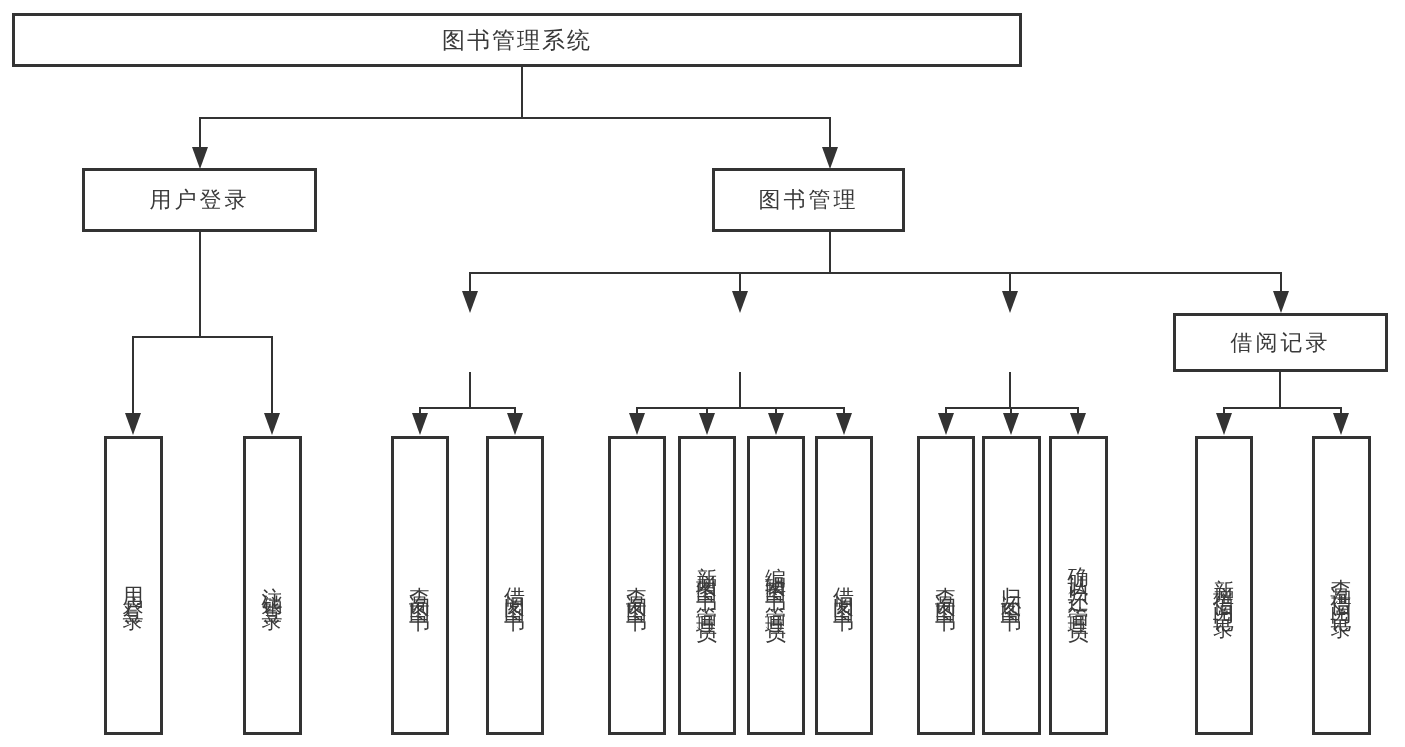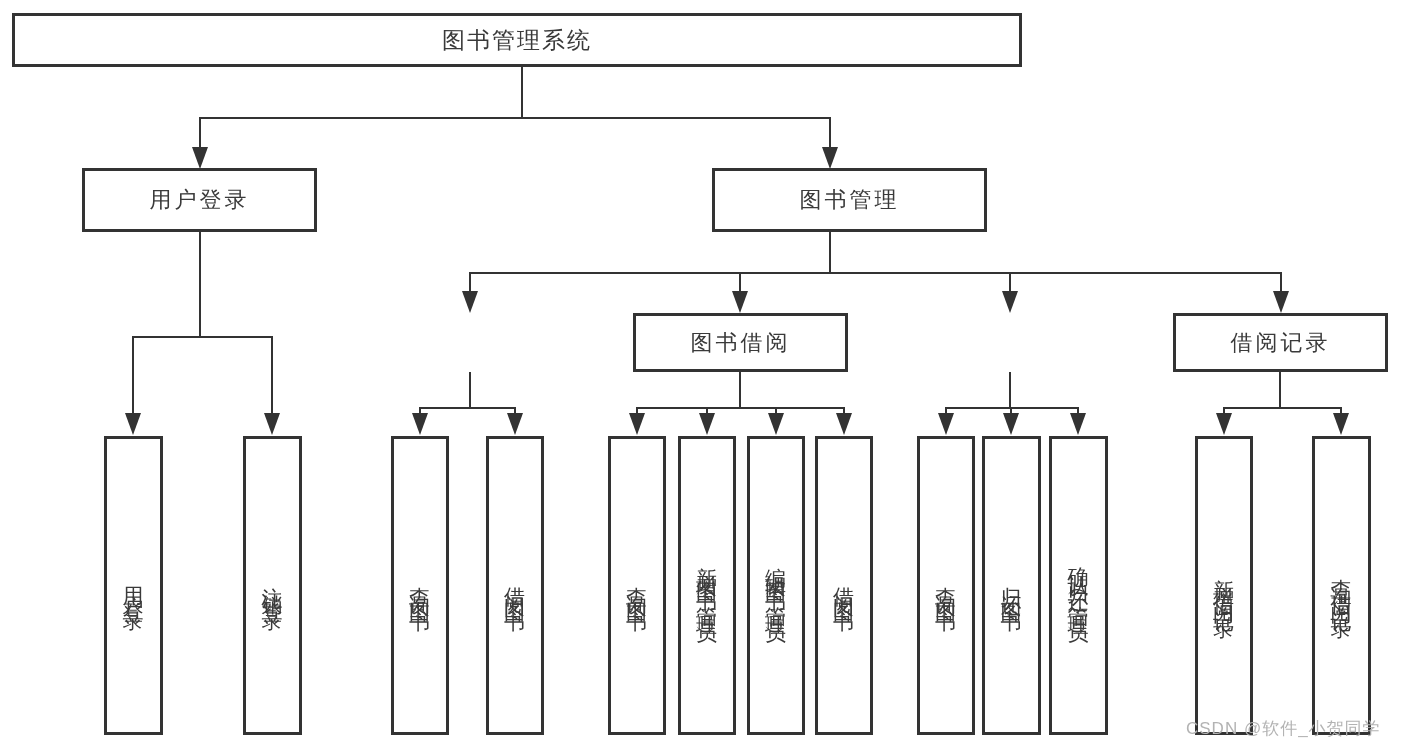--- a/index.html
+++ b/index.html
@@ -63,41 +63,40 @@
   <div class="box h-box root-box" style="left:12px; top:13px; width:1010px; height:54px;">图书管理系统</div>
 
   <div class="line" style="left:521px; top:67px; width:2px; height:50px;"></div>
   <div class="line" style="left:199px; top:117px; width:632px; height:2px;"></div>
   <div class="line" style="left:199px; top:117px; width:2px; height:32px;"></div>
   <div class="arrow" style="left:192px; top:147px;"></div>
   <div class="line" style="left:829px; top:117px; width:2px; height:32px;"></div>
   <div class="arrow" style="left:822px; top:147px;"></div>
 
   <div class="box h-box" style="left:82px; top:168px; width:235px; height:64px;">用户登录</div>
-  <div class="box h-box" style="left:712px; top:168px; width:275px; height:64px;">图书管理</div>
+  <div class="box h-box" style="left:712px; top:168px; width:193px; height:64px;">图书管理</div>
 
   <div class="line" style="left:199px; top:232px; width:2px; height:104px;"></div>
   <div class="line" style="left:132px; top:336px; width:141px; height:2px;"></div>
   <div class="line" style="left:132px; top:336px; width:2px; height:79px;"></div>
   <div class="arrow" style="left:125px; top:413px;"></div>
   <div class="line" style="left:271px; top:336px; width:2px; height:79px;"></div>
   <div class="arrow" style="left:264px; top:413px;"></div>
 
   <div class="line" style="left:829px; top:232px; width:2px; height:40px;"></div>
   <div class="line" style="left:469px; top:272px; width:813px; height:2px;"></div>
   <div class="line" style="left:469px; top:272px; width:2px; height:21px;"></div>
   <div class="arrow" style="left:462px; top:291px;"></div>
   <div class="line" style="left:739px; top:272px; width:2px; height:21px;"></div>
   <div class="arrow" style="left:732px; top:291px;"></div>
   <div class="line" style="left:1009px; top:272px; width:2px; height:21px;"></div>
   <div class="arrow" style="left:1002px; top:291px;"></div>
   <div class="line" style="left:1280px; top:272px; width:2px; height:21px;"></div>
   <div class="arrow" style="left:1273px; top:291px;"></div>
 
-  <div class="box h-box" style="left:633px; top:313px; width:215px; height:59px;">图书借阅</div>
   <div class="box h-box" style="left:1173px; top:313px; width:215px; height:59px;">借阅记录</div>
 
   <div class="line" style="left:469px; top:372px; width:2px; height:35px;"></div>
   <div class="line" style="left:419px; top:407px; width:97px; height:2px;"></div>
   <div class="line" style="left:419px; top:407px; width:2px; height:8px;"></div>
   <div class="arrow" style="left:412px; top:413px;"></div>
   <div class="line" style="left:514px; top:407px; width:2px; height:8px;"></div>
   <div class="arrow" style="left:507px; top:413px;"></div>
 
   <div class="line" style="left:739px; top:372px; width:2px; height:35px;"></div>
@@ -138,15 +137,14 @@
   <div class="box v-box" style="left:747px; top:436px; width:58px; height:299px;">编辑图书（管理员）</div>
   <div class="box v-box" style="left:815px; top:436px; width:58px; height:299px;">借阅图书</div>
 
   <div class="box v-box" style="left:917px; top:436px; width:58px; height:299px;">查询图书</div>
   <div class="box v-box" style="left:982px; top:436px; width:59px; height:299px;">归还图书</div>
   <div class="box v-box" style="left:1049px; top:436px; width:59px; height:299px;">确认归还（管理员）</div>
 
   <div class="box v-box" style="left:1195px; top:436px; width:58px; height:299px;">新增借阅记录</div>
   <div class="box v-box" style="left:1312px; top:436px; width:59px; height:299px;">查询借阅记录</div>
 
-  <div class="watermark" style="left:1186px; top:717px;">CSDN @软件_小贺同学</div>
 
 </div>
 
 </body></html>

